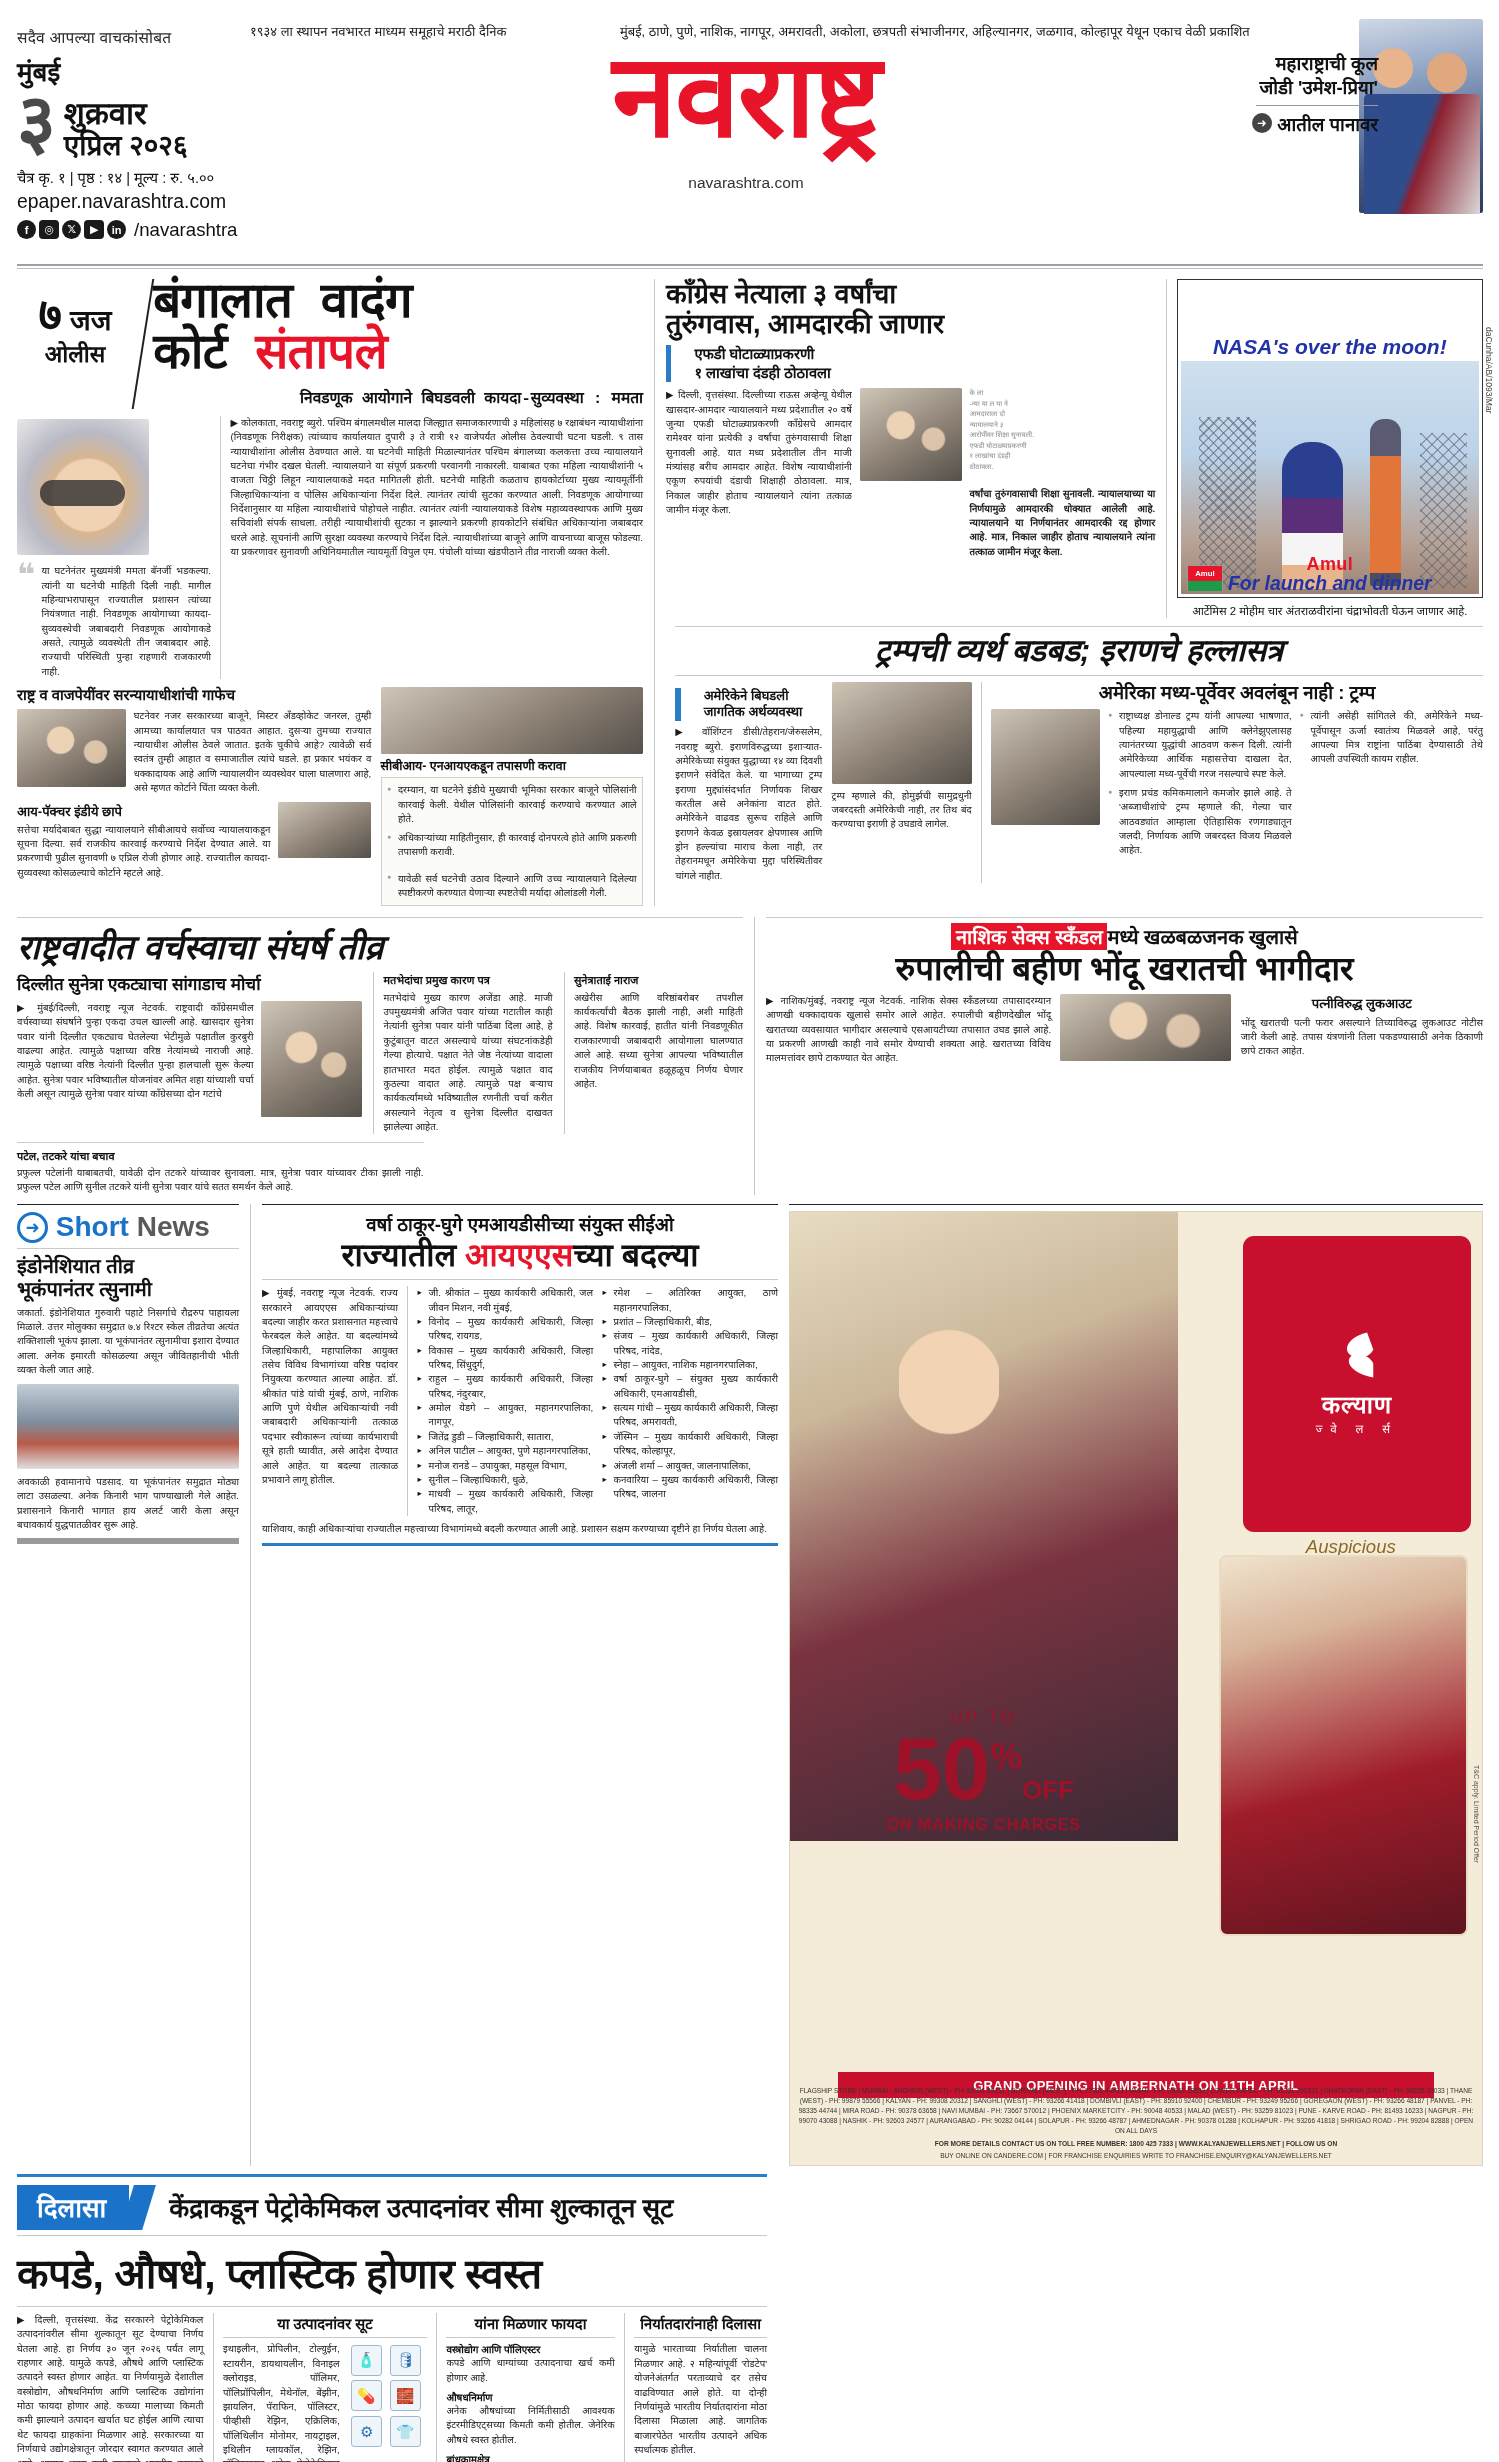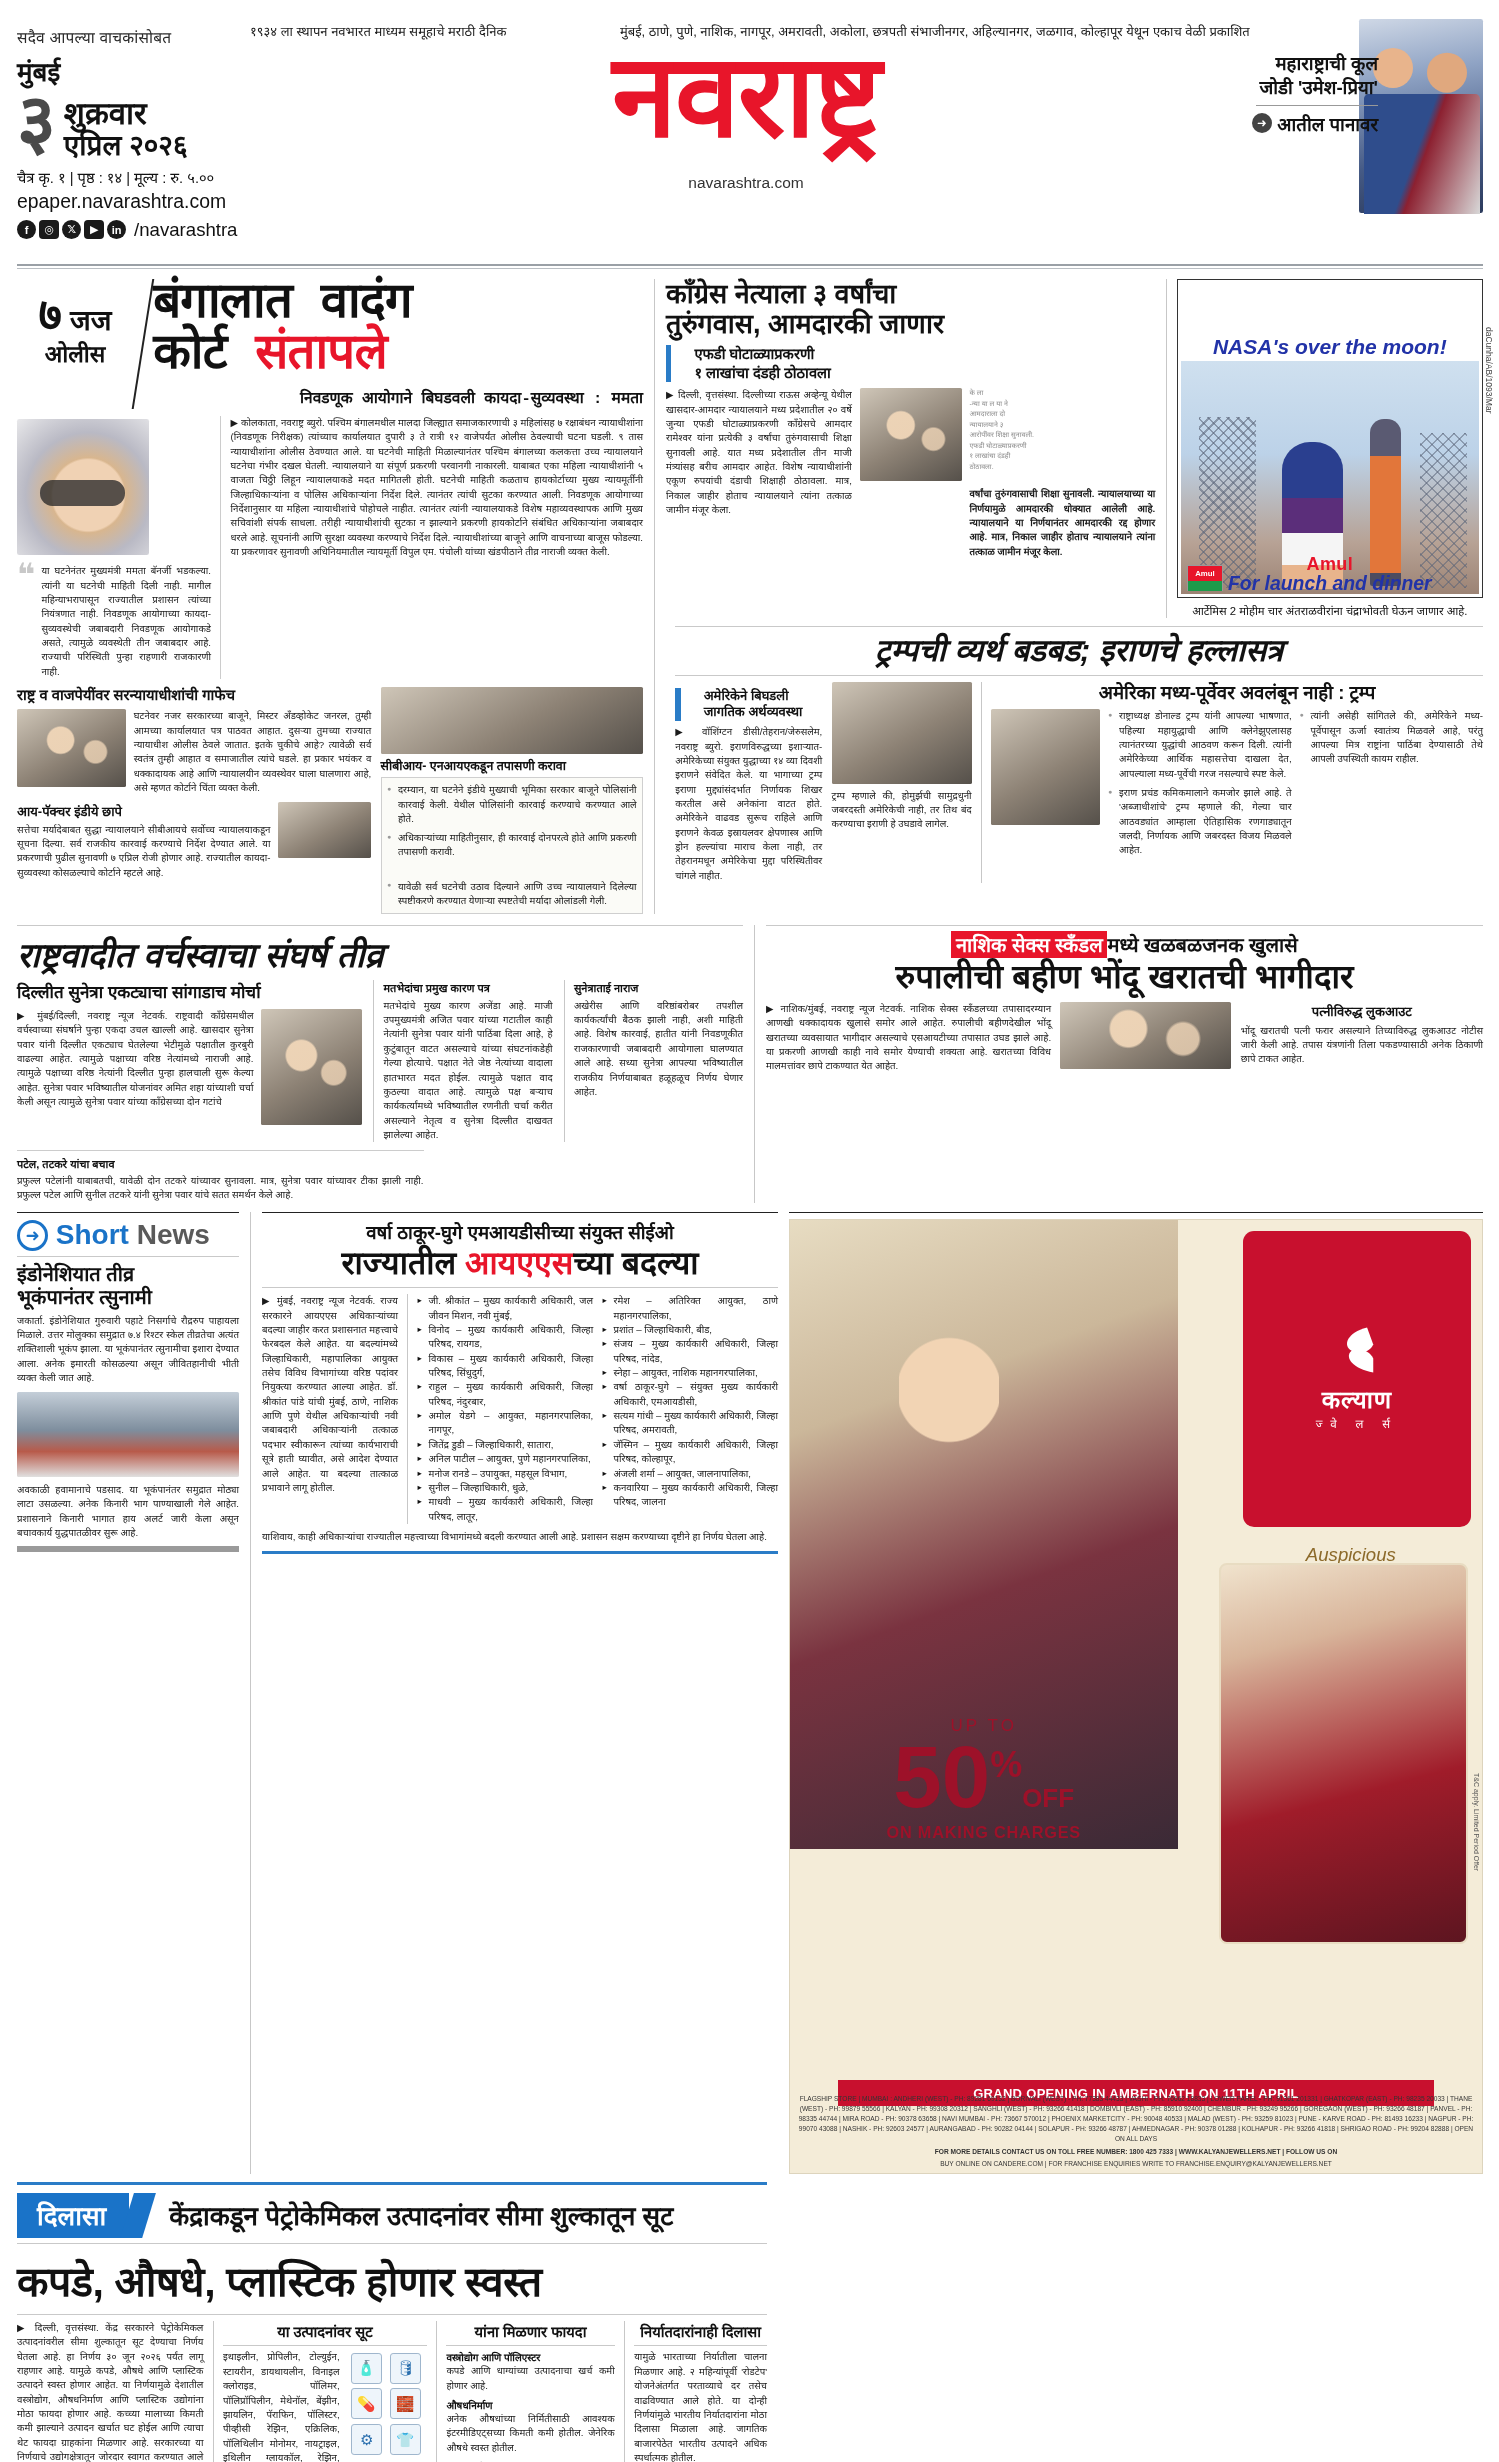--- a/index.html
+++ b/index.html
@@ -246,21 +246,21 @@
   }
   .kal-model {
     position:absolute; left:0; top:0; width: 56%; height: 66%;
     background: linear-gradient(160deg,#e7dcc2 0%,#cbb79a 28%,#7a3340 58%,#3a2a36 100%);
   }
   .kal-model:after{
     content:""; position:absolute; left:28%; top:16%; width:26%; height:22%;
     background: radial-gradient(circle,#f2d4b4 0 60%, rgba(0,0,0,0) 62%);
   }
   .kal-logo-box {
-    position:absolute; right: 11px; top: 11px; width: 33%; height: 31%;
+    position:absolute; right: 11px; top: 24px; width: 33%; height: 31%;
     background:#c8102e; border-radius: 11px; color:#fff;
     display:flex; flex-direction:column; align-items:center; justify-content:center;
   }
   .kal-mark { width: 42px; height: 48px; margin-bottom: 7.8px; }
   .kal-name { font-size: 24px; font-weight: 800; letter-spacing: 0.8px;}
   .kal-sub { font-size: 11.6px; letter-spacing: 7.8px; margin-top: 1.6px;}
   .kal-ausp {
     position: absolute; right: 17px; top: 34%; width: 33%; text-align:center; color:#8c6a2a;
   }
   .kal-a1 { font-size: 18.6px; font-style: italic; }
@@ -397,21 +397,21 @@
             </div>
             <div class="photo-ph" style="width:93px;height:56px;flex:0 0 93px;"></div>
           </div>
         </div>
 
         <div style="flex:1;">
           <div class="photo-ph warm" style="width:100%;height:67px;margin-bottom:4.7px;"></div>
           <div style="font-size:12.4px;font-weight:800;color:#111;line-height:1.2;margin-bottom:3.9px;">सीबीआय- एनआयएकडून तपासणी करावा</div>
           <div class="tinybox">
             <div class="body-txt dot-li" style="margin-bottom:4.7px;">दरम्यान, या घटनेने इंडीये मुख्याची भूमिका सरकार बाजूने पोलिसांनी कारवाई केली. येथील पोलिसांनी कारवाई करण्याचे करण्यात आले होते.</div>
-            <div class="body-txt dot-li" style="margin-bottom:20px;">अधिकाऱ्यांच्या माहितीनुसार, ही कारवाई दोनपरत्वे होते आणि प्रकरणी तपासणी करावी.</div>
+            <div class="body-txt dot-li" style="margin-bottom:12px;">अधिकाऱ्यांच्या माहितीनुसार, ही कारवाई दोनपरत्वे होते आणि प्रकरणी तपासणी करावी.</div>
             <div class="body-txt dot-li">यावेळी सर्व घटनेची उठाव दिल्याने आणि उच्च न्यायालयाने दिलेल्या स्पष्टीकरणे करण्यात येणाऱ्या स्पष्टतेची मर्यादा ओलांडली गेली.</div>
           </div>
         </div>
       </div>
     </div>
 
     <div class="lead-right col-rule">
       <div style="display:flex; gap:11px;">
 
         <div style="flex:1.55;">

